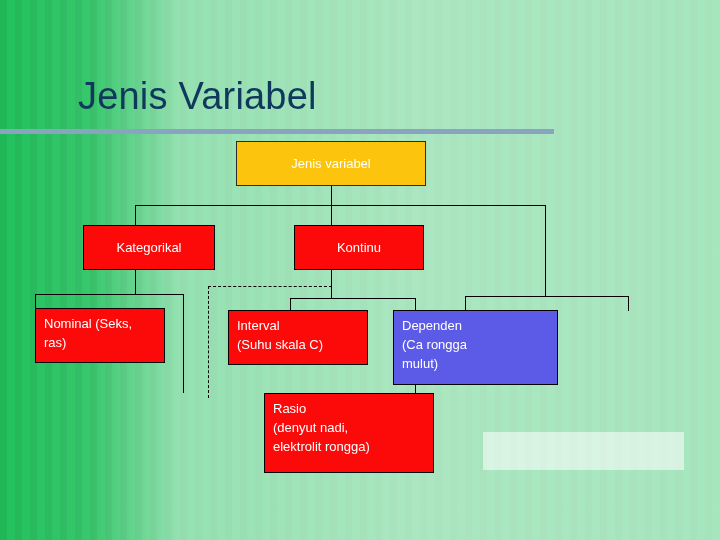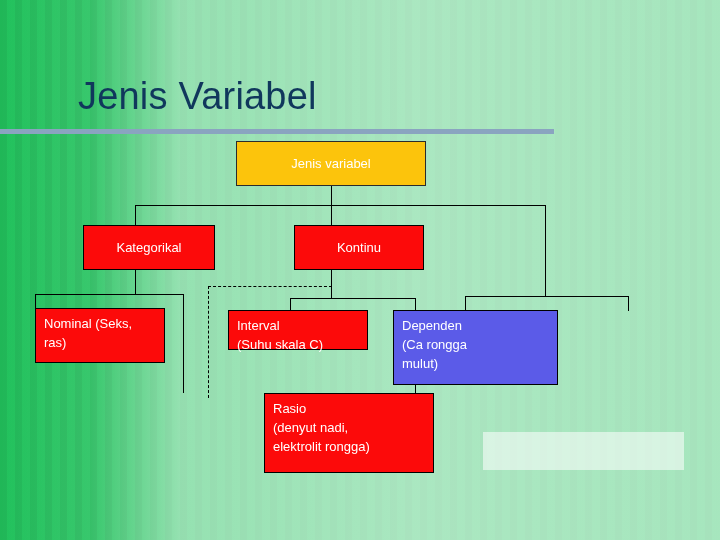--- a/index.html
+++ b/index.html
@@ -160,21 +160,21 @@
 
     <div class="node gold center" style="left:236px; top:141px; width:190px; height:45px;">Jenis variabel</div>
 
     <div class="node red center" style="left:83px; top:225px; width:132px; height:45px;">Kategorikal</div>
 
     <div class="node red center" style="left:266px; top:225px; width:130px; height:45px;margin-left:28px;">Kontinu</div>
 
     <div class="node red" style="left:35px; top:308px; width:130px; height:55px;">Nominal (Seks,
 ras)</div>
 
-    <div class="node red" style="left:228px; top:310px; width:140px; height:40px;">Interval
+    <div class="node red" style="left:228px; top:310px; width:140px; height:55px;">Interval
 (Suhu skala C)</div>
 
     <div class="node blue" style="left:393px; top:310px; width:165px; height:75px;">Dependen
 (Ca rongga
 mulut)</div>
 
 
 
     <div class="node red" style="left:264px; top:393px; width:170px; height:80px;">Rasio
 (denyut nadi,

